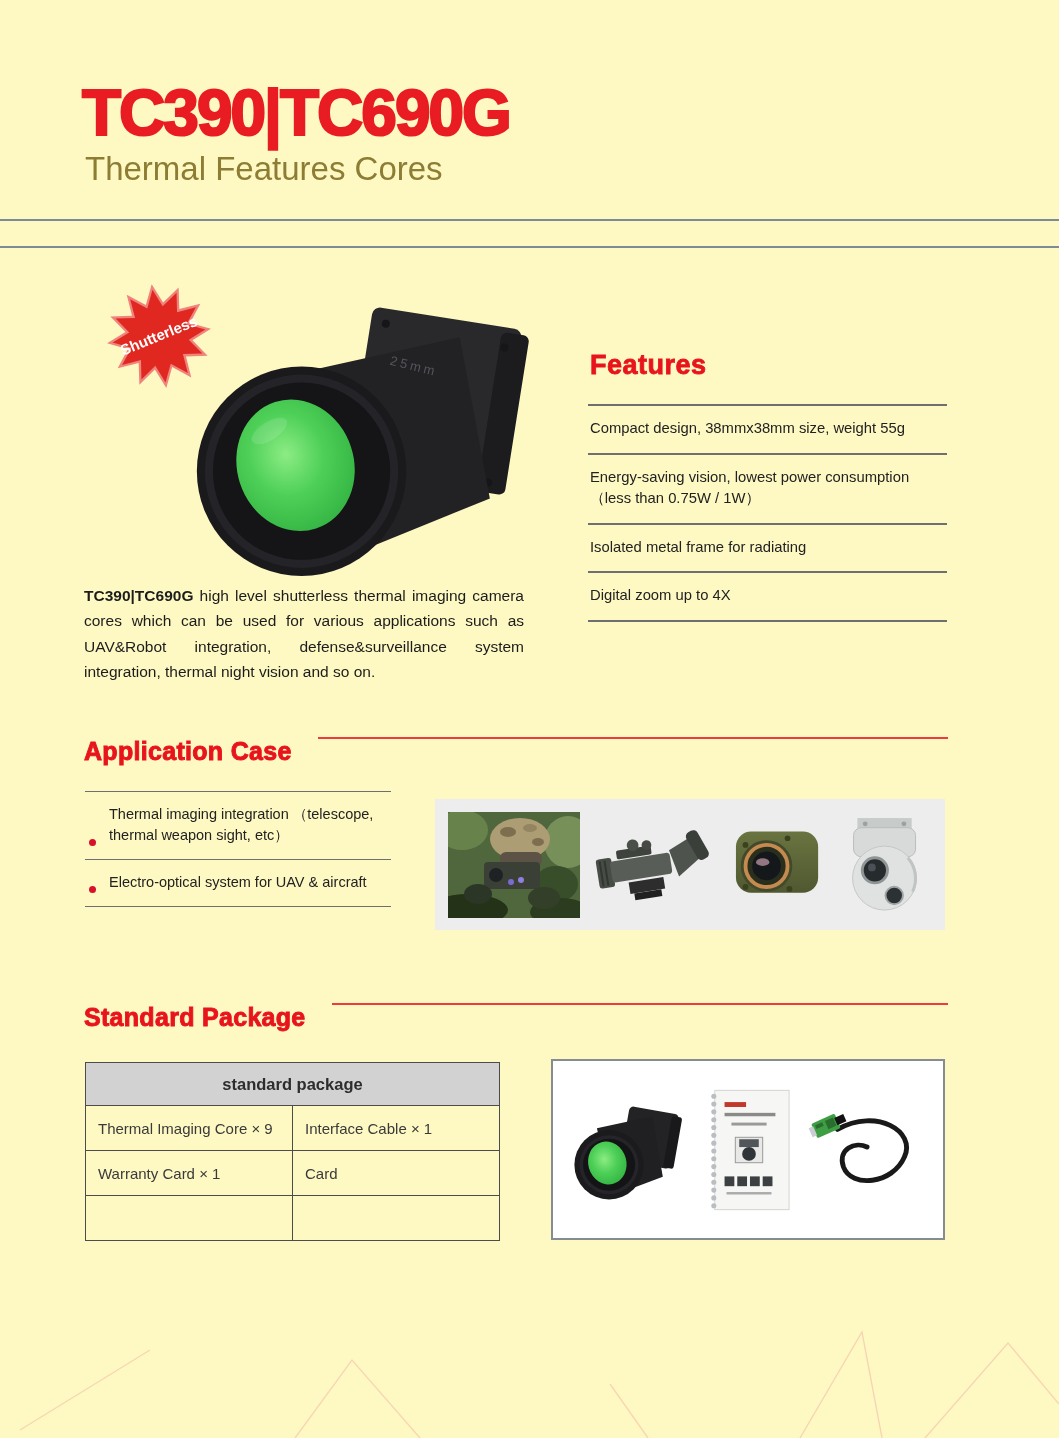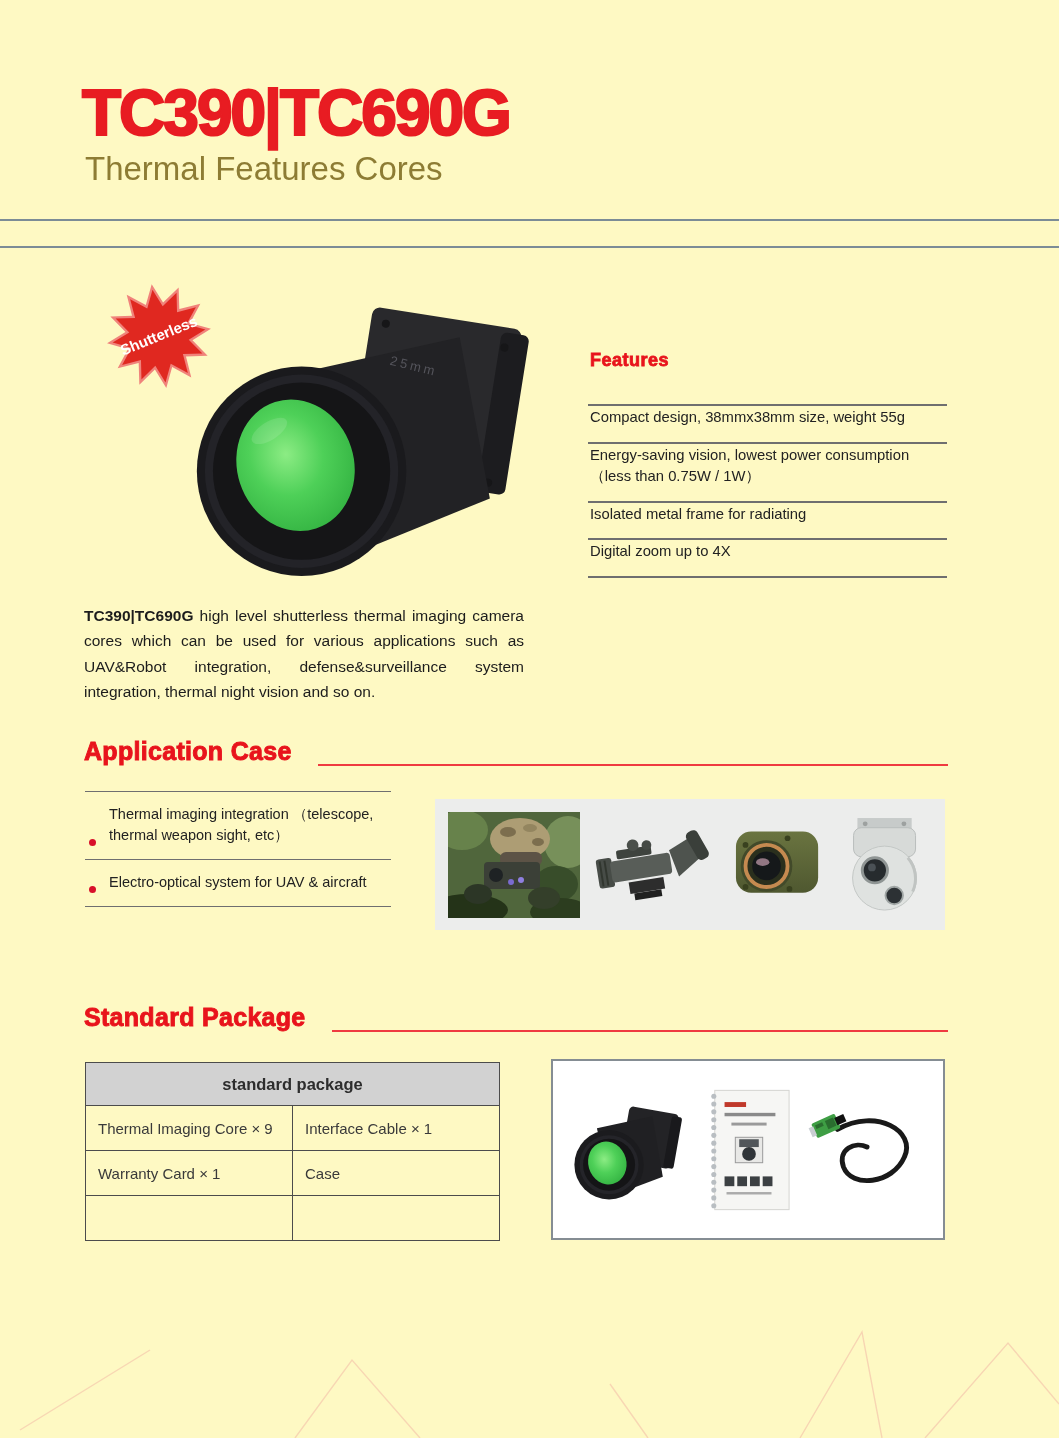--- a/index.html
+++ b/index.html
@@ -29,45 +29,45 @@
   .rule-slate.r1 { top: 219px; }
   .rule-slate.r2 { top: 246px; }
 
   
   .badge-wrap { position: absolute; left: 84px; top: 278px; width: 150px; height: 118px; }
   .hero-cam { position: absolute; left: 180px; top: 292px; width: 368px; height: 292px; }
 
   
   .desc {
     position: absolute; left: 84px; top: 583px; width: 440px;
-    font-size: 15.5px; line-height: 25.3px; text-align: justify; color: #1c1c1c; margin-top: 20px;
+    font-size: 15.5px; line-height: 25.3px; text-align: justify; color: #1c1c1c;
   }
   .desc b { font-weight: 700; }
 
   
   .features-title {
     position: absolute; left: 590px; top: 350px;
-    font-size: 18px; font-weight: 700; color: #e8141c;
+    font-size: 27px; font-weight: 700; color: #e8141c;
     -webkit-text-stroke: 0.8px #e8141c; letter-spacing: 0.5px;
   }
   .features-list {
     position: absolute; left: 588px; top: 404px; width: 359px;
     border-top: 2px solid #6f6f6f;
     list-style: none;
   }
   .features-list li {
     border-bottom: 2px solid #6f6f6f;
-    padding: 1px 0 13px 2px;
+    padding: 12px 0 13px 2px;
     font-size: 14.8px; line-height: 21.5px; color: #222222;
   }
 
   
   .sec-head {
     position: absolute; left: 84px; width: 864px;
-    display: flex; align-items: flex-end; gap: 26px;
+    display: flex; align-items: flex-start; gap: 26px;
   }
   .sec-head h2 {
     font-size: 25px; font-weight: 700; color: #e8141c;
     -webkit-text-stroke: 0.9px #e8141c; white-space: nowrap; letter-spacing: 0.3px;
   }
   .sec-head .redline { flex: 1; height: 2px; background: #ef3b40; }
   .sec-head.app { top: 737px; }
   .sec-head.pkg { top: 1003px; }
 
   
@@ -266,21 +266,21 @@
     <tbody>
         <tr>
       <th colspan="2">standard package</th>
     </tr>
     <tr>
       <td>Thermal Imaging Core × 9</td>
       <td>Interface Cable × 1</td>
     </tr>
     <tr>
       <td>Warranty Card × 1</td>
-      <td>Case</td>
+      <td>Card</td>
     </tr>
     <tr>
       <td></td>
       <td></td>
     </tr>
   </tbody>
     </table>
 
   <div class="pkg-box">
 

